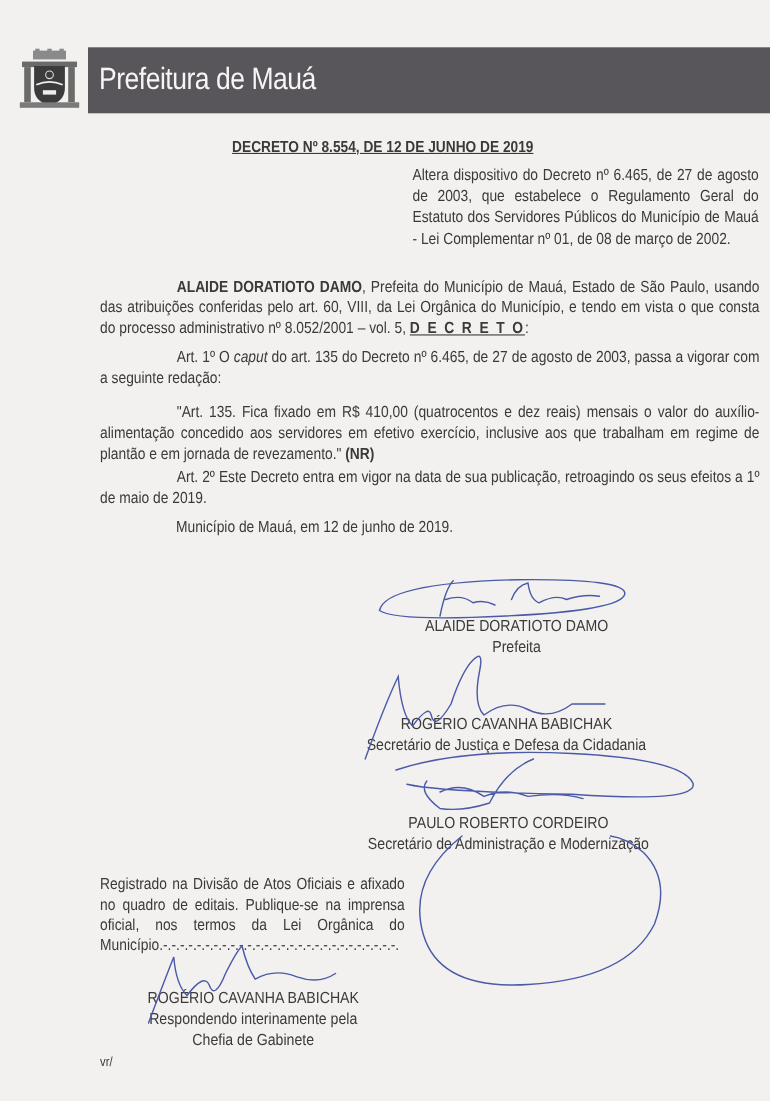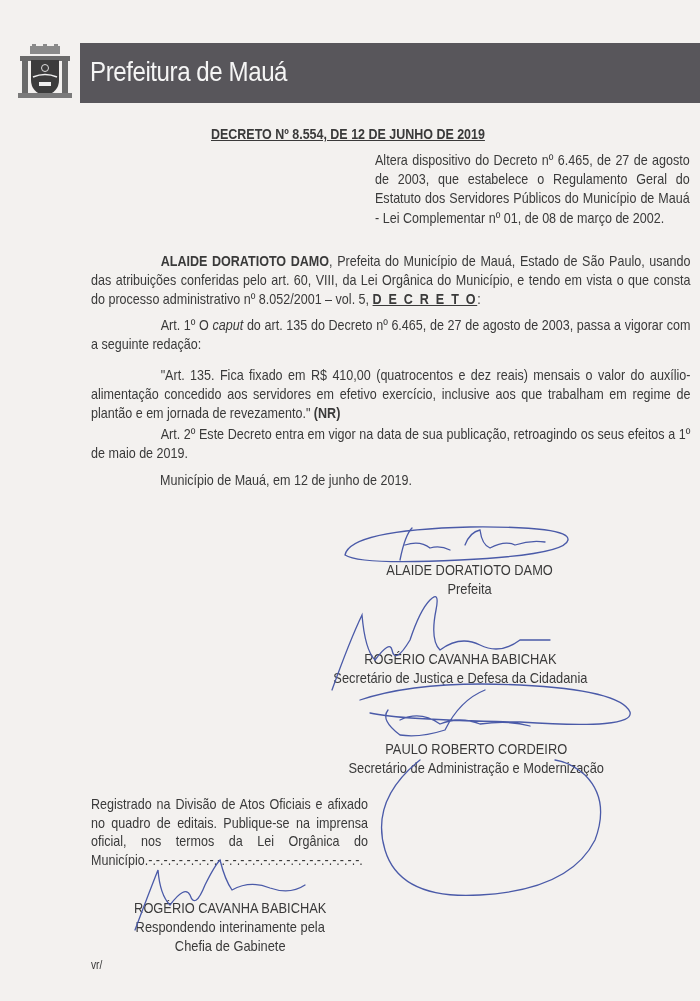--- a/index.html
+++ b/index.html
@@ -45,21 +45,21 @@
   .art2 { left: 91px; top: 425px; width: 697px; }
   .closing { left: 160px; top: 471px; width: 400px; white-space: nowrap; }
   .indent { display: inline-block; width: 81px; }
   .bold { font-weight: bold; }
   .spaced { font-weight: bold; letter-spacing: 2px; text-decoration: underline; }
 
   .sig-block { position: absolute; text-align: center; font-size: 14.6px; line-height: 19px; white-space: nowrap; }
   .sig-block .inner { display: inline-block; transform: scaleX(0.88); }
   .sig1 { left: 370px; top: 561px; width: 200px; }
   .sig2 { left: 310px; top: 650px; width: 300px; }
-  .sig3 { left: 326px; top: 740px; width: 300px; }
+  .sig3 { left: 312px; top: 740px; width: 300px; }
   .sig4 { left: 100px; top: 899px; width: 260px; }
 
   .registry { left: 91px; top: 795px; width: 322px; }
   .initials { position: absolute; left: 91px; top: 958px; font-size: 12px; transform: scaleX(0.85); transform-origin: left; }
 
   svg.ink { position: absolute; left: 0; top: 0; width: 700px; height: 1001px; pointer-events: none; }
 </style>
 </head>
 <body>
 

